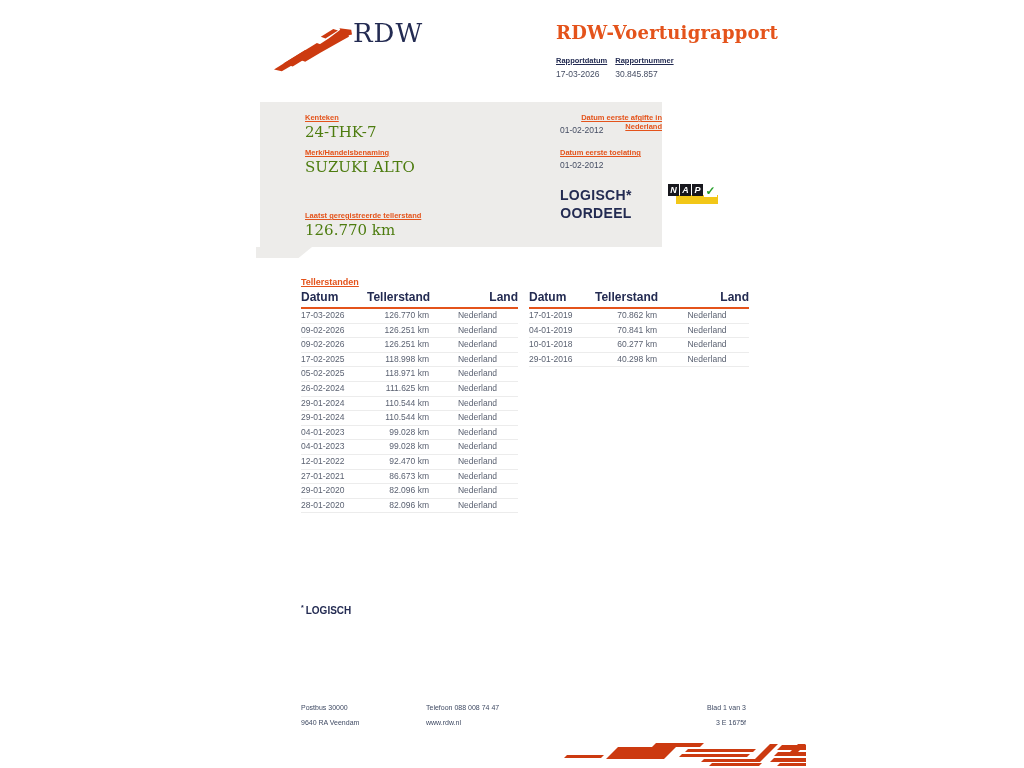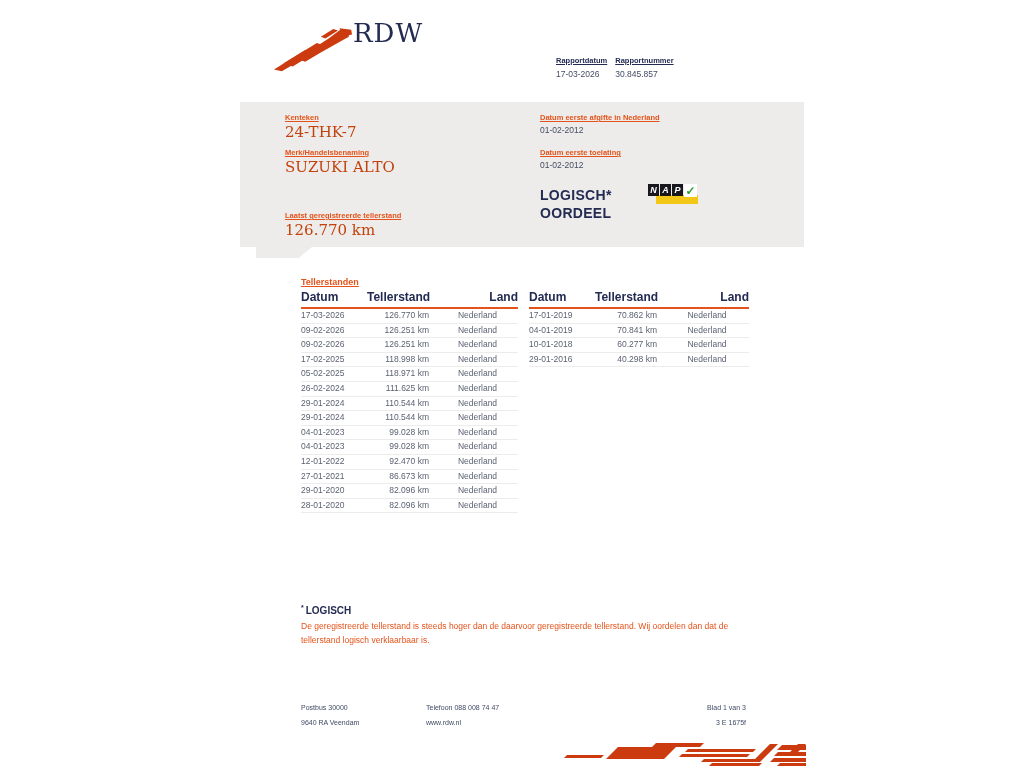--- a/index.html
+++ b/index.html
@@ -19,28 +19,28 @@
   .logo-text{position:absolute;left:337px;top:18px;font-family:"DejaVu Serif",serif;
     font-size:26px;color:var(--navy);letter-spacing:1px;}
   .doc-title{position:absolute;left:540px;top:22px;font-family:"DejaVu Serif",serif;
     font-weight:bold;font-size:18px;color:var(--accent);letter-spacing:.2px;}
   .report-meta{position:absolute;left:540px;top:56px;display:flex;gap:8px;}
   .meta-label{font-size:7.5px;font-weight:bold;color:var(--navy);
     text-decoration:underline;margin-bottom:4px;}
   .meta-value{font-size:8.5px;color:#454d63;}
 
   
-  .info-box{position:absolute;left:224px;top:102px;width:564px;height:145px;
-    background:var(--box-gray);}
+  .info-box{position:absolute;left:244px;top:102px;width:402px;height:145px;
+    background:var(--box-gray);text-align:right;}
   .info-tab{position:absolute;left:240px;top:247px;width:56px;height:11px;
     background:var(--box-gray);
     clip-path:polygon(0 0,100% 0,76% 100%,0 100%);}
   .lbl-o{font-size:7.5px;font-weight:bold;color:var(--accent);
     text-decoration:underline;}
-  .val-serif{font-family:"DejaVu Serif",serif;font-size:15px;color:#c2410c;}
+  .val-serif{font-family:"DejaVu Serif",serif;font-size:15px;color:#4d7c0f;}
   .small-val{font-size:8.5px;color:#454d63;}
   .ib{position:absolute;}
   .oordeel{font-size:14px;font-weight:bold;color:var(--navy);line-height:18px;
     letter-spacing:.3px;}
 
   
   .nap{position:absolute;left:408px;top:82px;width:52px;height:24px;}
   .nap-bar{position:absolute;left:8px;top:11px;width:42px;height:9px;background:#f2c718;}
   .nap-tiles{position:absolute;left:0;top:0;display:flex;gap:1px;}
   .nap-tile{width:11px;height:12px;background:#17171d;color:#fff;font-size:9px;
@@ -86,20 +86,21 @@
 
   <svg class="logo-bird" viewBox="0 0 100 62" xmlns="http://www.w3.org/2000/svg">
     <polygon fill="#cc3a10" points="0,60 40,35 48,40 10,62"></polygon>
     <polygon fill="#cc3a10" points="12,52 55,26 66,30 24,56"></polygon>
     <polygon fill="#cc3a10" points="30,46 70,20 85,9 95,11 96,18 85,24 60,38 40,50"></polygon>
     <polygon fill="#cc3a10" points="84,7 99,9 100,15 92,17 86,12"></polygon>
     <polygon fill="#cc3a10" points="60,18 76,8 82,10 66,20"></polygon>
   </svg>
   <div class="logo-text">RDW</div>
 
+  <div class="doc-title">RDW-Voertuigrapport</div>
 
   <div class="report-meta">
     <div>
       <div class="meta-label">Rapportdatum</div>
       <div class="meta-value">17-03-2026</div>
     </div>
     <div>
       <div class="meta-label">Rapportnummer</div>
       <div class="meta-value">30.845.857</div>
     </div>
@@ -246,21 +247,20 @@
           <span class="tc0">29-01-2016</span>
           <span class="tc1">40.298 km</span>
           <span class="tc2">Nederland</span>
         </div>
       </div>
   </div>
 
   <div class="exp-title">
     <span class="star">*</span><span>LOGISCH</span>
   </div>
-  <div class="exp-text">De geregistreerde tellerstand is steeds hoger dan de daarvoor geregistreerde tellerstand. Wij oordelen dan dat de tellerstand logisch verklaarbaar is.</div>
 
   <div class="footer-col fc1">
     <div>Postbus 30000</div>
     <div>9640 RA Veendam</div>
   </div>
   <div class="footer-col fc2">
     <div>Telefoon 088 008 74 47</div>
     <div>www.rdw.nl</div>
   </div>
   <div class="footer-col fc3">

